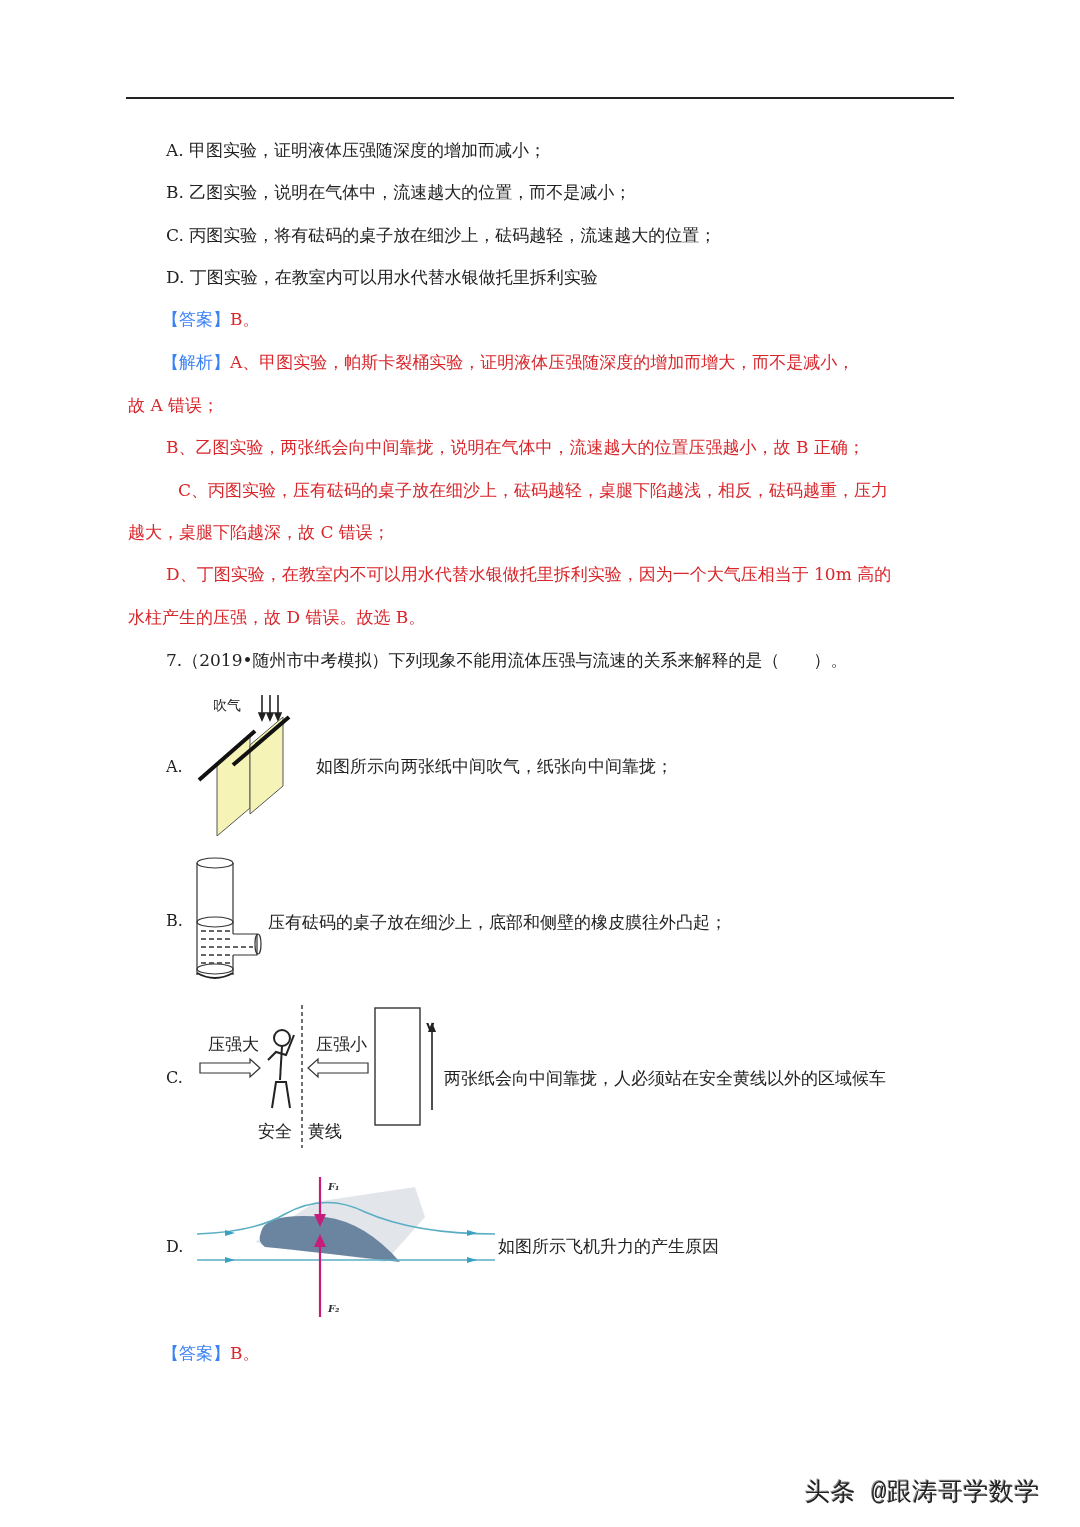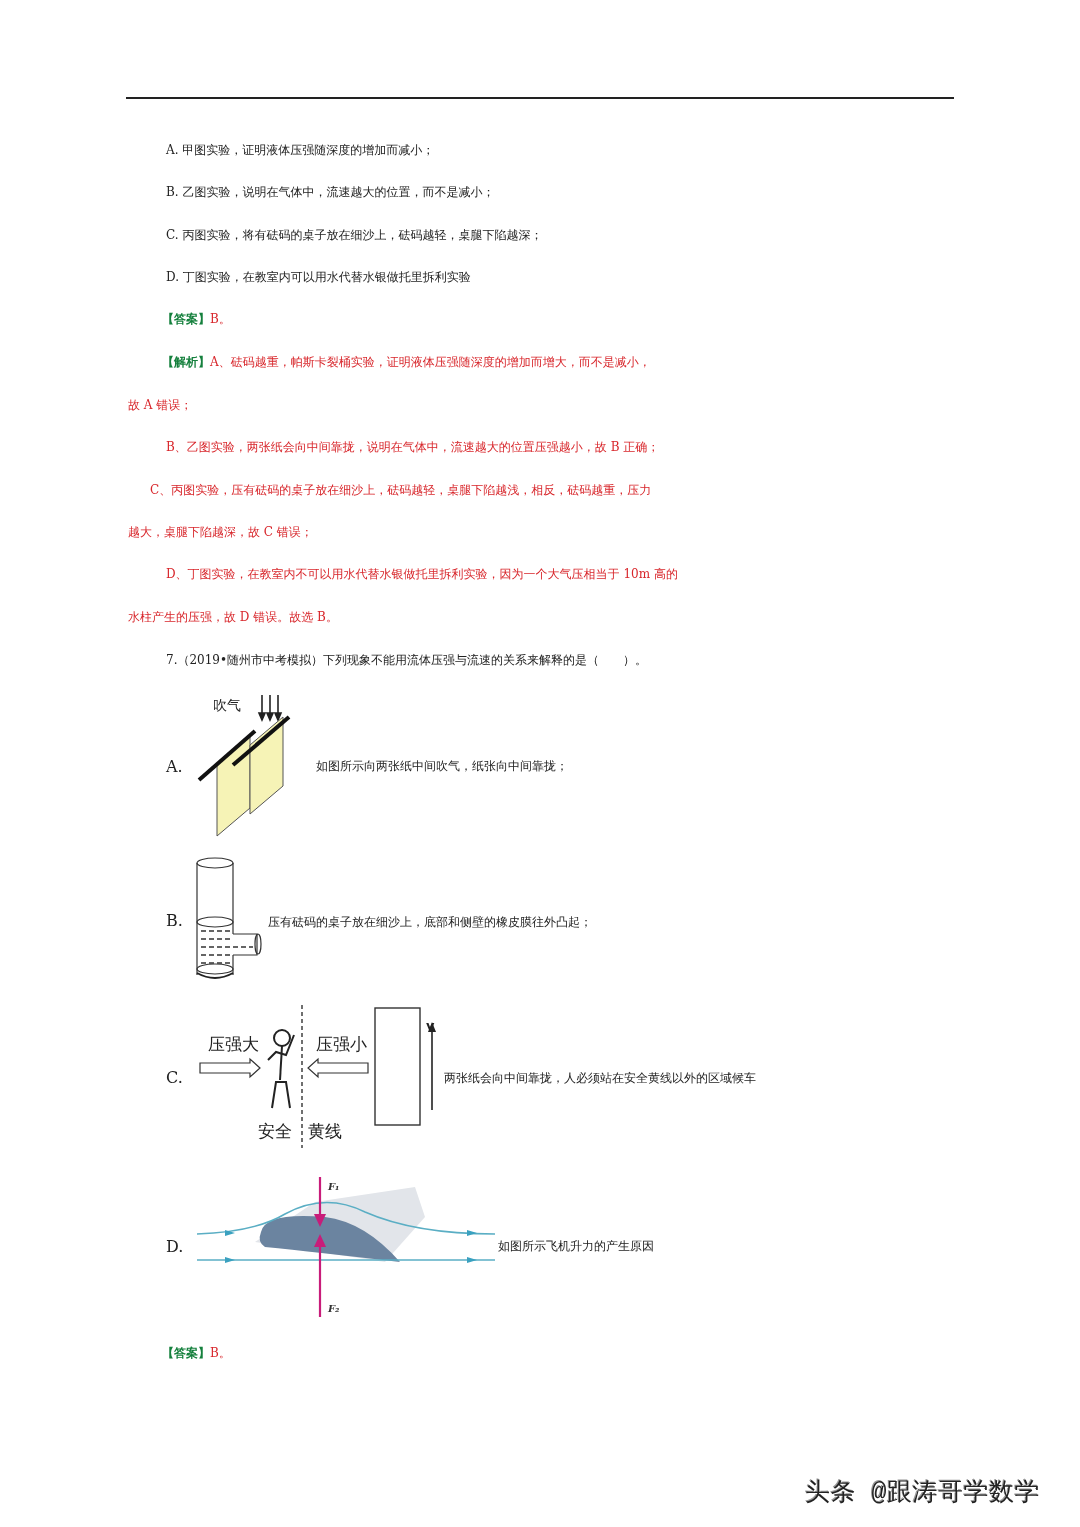--- a/index.html
+++ b/index.html
@@ -1,59 +1,59 @@
 <!DOCTYPE html>
 <html><head>
 <meta charset="utf-8">
 <style>
   html, body { margin:0; padding:0; background:#ffffff; }
   body { width:1080px; height:1527px; position:relative; overflow:hidden;
          font-family:"DejaVu Serif", "Liberation Serif", serif; color:#222; }
   .rule { position:absolute; left:126px; top:97px; width:828px; height:2px; background:#222; }
-  .line { position:absolute; font-size:12px; line-height:24px; white-space:nowrap; }
+  .line { position:absolute; font-size:17px; line-height:24px; white-space:nowrap; }
   .black { color:#222; }
   .red { color:#d8262b; }
-  .tag { color:#15803d; font-weight:bold; }
+  .tag { color:#3b82f6; font-weight:normal; }
   .opt-label { position:absolute; font-size:16px; color:#222; }
   .fig { position:absolute; }
   .watermark { position:absolute; left:805px; top:1475px; font-family:Liberation Mono, monospace;
                font-size:25px; color:#222; text-shadow:1px 1px 0 #fff, -1px -1px 0 #999; letter-spacing:0.5px; }
 </style>
 </head>
 <body>
 
 <div class="rule"></div>
 
 <div class="line black" style="left:166px;top:138px">
   <span>A.</span>
   <span>甲图实验，证明液体压强随深度的增加而减小；</span>
 </div>
 <div class="line black" style="left:166px;top:180px">
   <span>B.</span>
   <span>乙图实验，说明在气体中，流速越大的位置，而不是减小；</span>
 </div>
 <div class="line black" style="left:166px;top:223px">
   <span>C.</span>
-  <span>丙图实验，将有砝码的桌子放在细沙上，砝码越轻，桌腿下陷越深；</span>
+  <span>丙图实验，将有砝码的桌子放在细沙上，砝码越轻，流速越大的位置；</span>
 </div>
 <div class="line black" style="left:166px;top:265px">
   <span>D.</span>
   <span>丁图实验，在教室内可以用水代替水银做托里拆利实验</span>
 </div>
 
 <div class="line red" style="left:162px;top:307px">
   <span class="tag">【答案】</span><span>B。</span>
 </div>
 
 <div class="line red" style="left:162px;top:350px">
-  <span class="tag">【解析】</span><span>A、砝码越重，帕斯卡裂桶实验，证明液体压强随深度的增加而增大，而不是减小，</span>
+  <span class="tag">【解析】</span><span>A、甲图实验，帕斯卡裂桶实验，证明液体压强随深度的增加而增大，而不是减小，</span>
 </div>
 <div class="line red" style="left:128px;top:393px">故 A 错误；</div>
 <div class="line red" style="left:166px;top:435px">B、乙图实验，两张纸会向中间靠拢，说明在气体中，流速越大的位置压强越小，故 B 正确；</div>
-<div class="line red" style="left:150px;top:478px">C、丙图实验，压有砝码的桌子放在细沙上，砝码越轻，桌腿下陷越浅，相反，砝码越重，压力</div>
+<div class="line red" style="left:178px;top:478px">C、丙图实验，压有砝码的桌子放在细沙上，砝码越轻，桌腿下陷越浅，相反，砝码越重，压力</div>
 <div class="line red" style="left:128px;top:520px">越大，桌腿下陷越深，故 C 错误；</div>
 <div class="line red" style="left:166px;top:562px">D、丁图实验，在教室内不可以用水代替水银做托里拆利实验，因为一个大气压相当于 10m 高的</div>
 <div class="line red" style="left:128px;top:605px">水柱产生的压强，故 D 错误。故选 B。</div>
 
 <div class="line black" style="left:166px;top:648px">7.（2019•随州市中考模拟）下列现象不能用流体压强与流速的关系来解释的是（　　）。</div>
 
 <span class="opt-label" style="left:166px;top:757px">A.</span>
 <svg class="fig" style="left:195px;top:693px" width="100" height="145">
   <text x="18" y="17" font-size="14" font-family="DejaVu Sans, sans-serif" fill="#222">吹气</text>
   <g stroke="#222" stroke-width="1.6" fill="#222">

